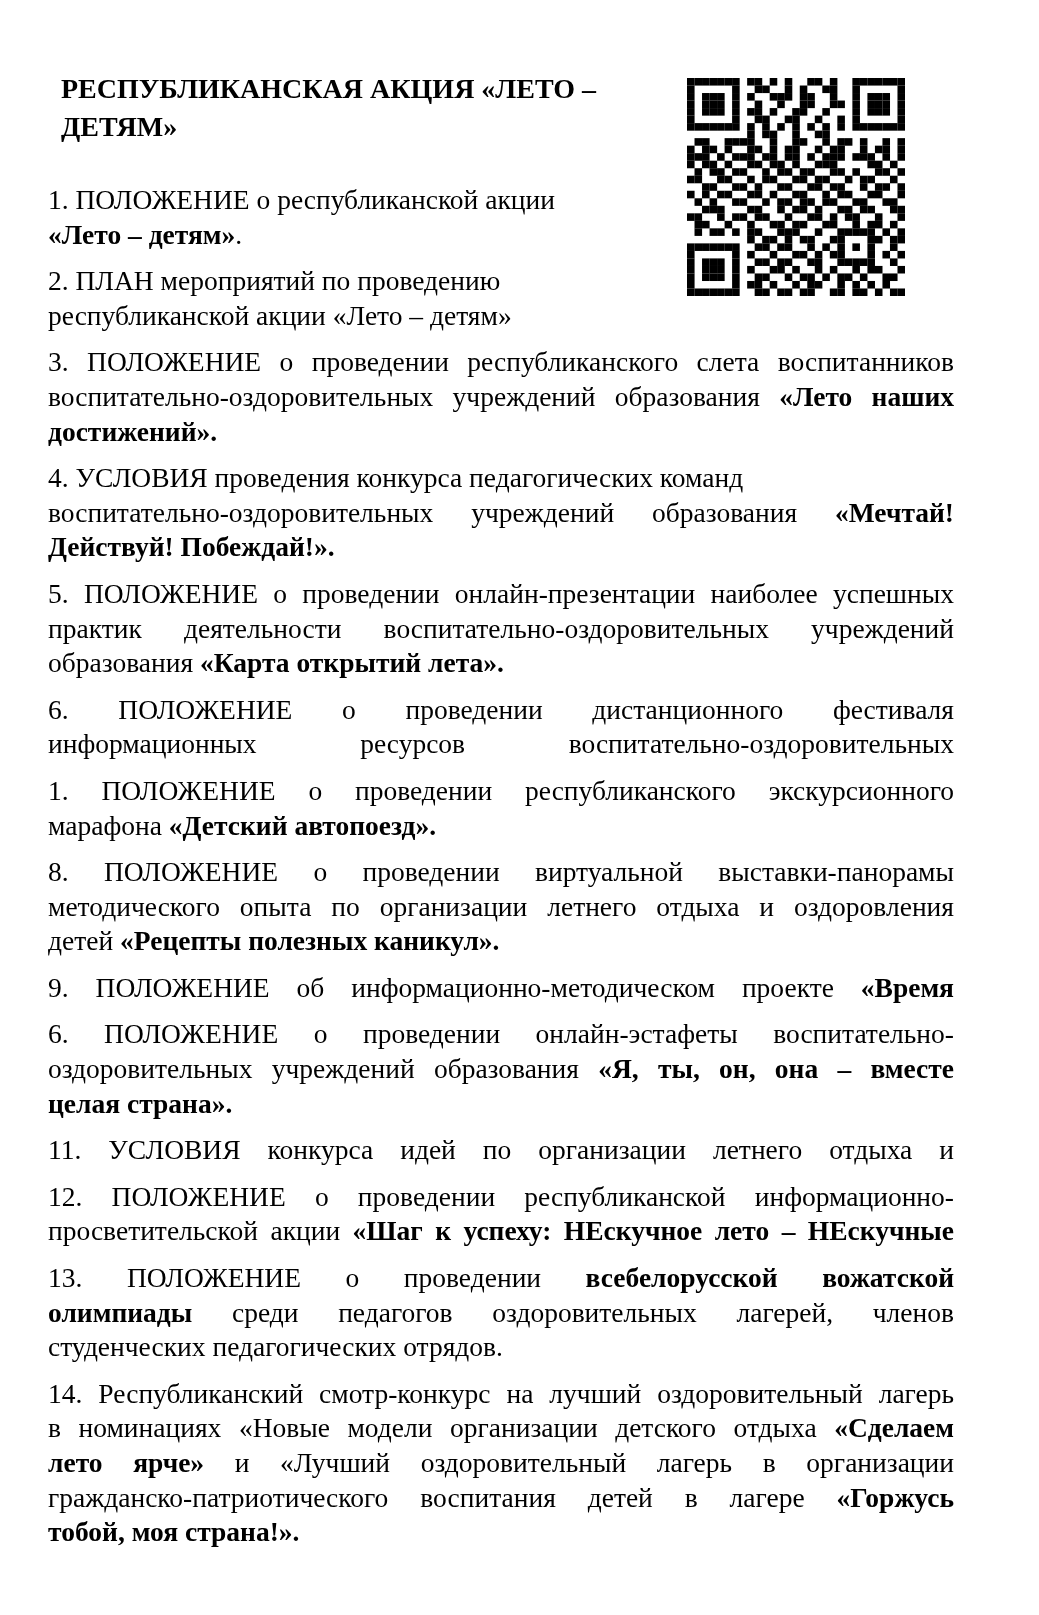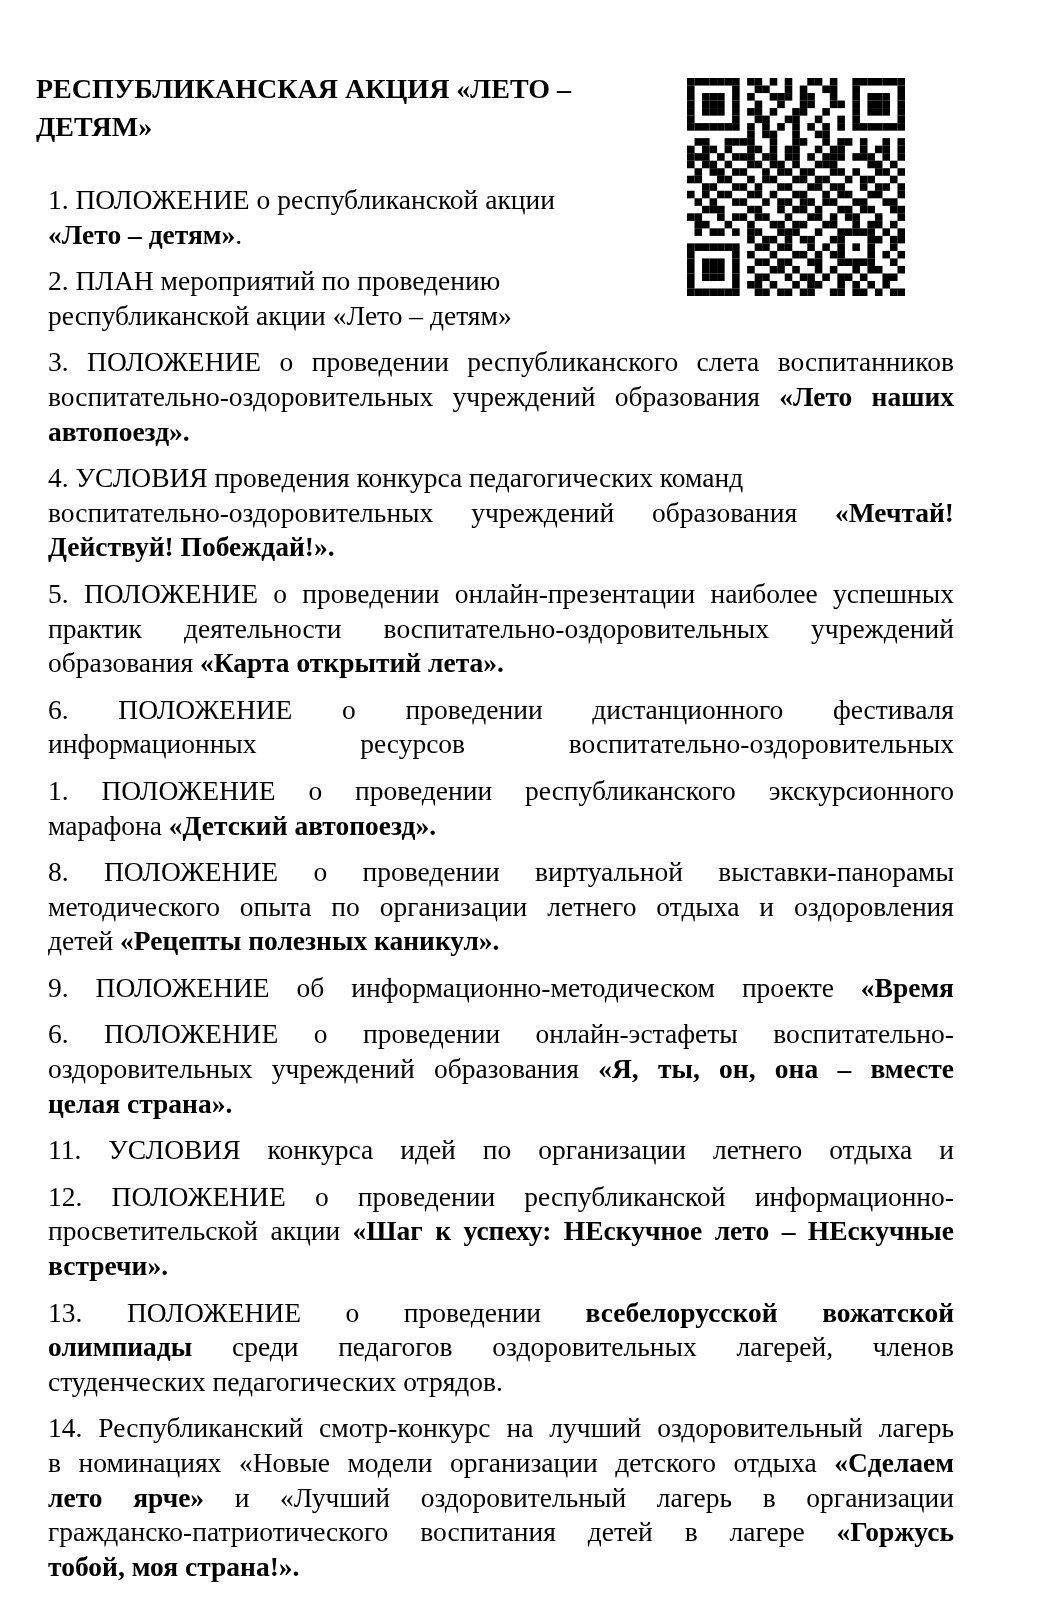--- a/index.html
+++ b/index.html
@@ -19,20 +19,21 @@
     position: absolute;
     left: 36px;
     top: 70px;
     width: 930px;
   }
   .title-line {
     font-weight: bold;
     font-size: 28px;
     line-height: 38px;
     white-space: nowrap;
+    margin-left: 25px;
   }
   .title-gap { height: 25px; }
   .para { margin: 12px; }
   .line {
     font-size: 27.5px;
     line-height: 34.6px;
   }
   .line.j {
     text-align: justify;
     text-align-last: justify;
@@ -60,21 +61,21 @@
         <div class="line"><span>1. ПОЛОЖЕНИЕ о республиканской акции</span></div>
         <div class="line"><b>«Лето – детям»</b><span>.</span></div>
       </div>
       <div class="para">
         <div class="line"><span>2. ПЛАН мероприятий по проведению</span></div>
         <div class="line"><span>республиканской акции «Лето – детям»</span></div>
       </div>
       <div class="para">
         <div class="line j"><span>3. ПОЛОЖЕНИЕ о проведении республиканского слета воспитанников</span></div>
         <div class="line j"><span>воспитательно-оздоровительных учреждений образования </span><b>«Лето наших</b></div>
-        <div class="line"><b>автопоезд».</b></div>
+        <div class="line"><b>достижений».</b></div>
       </div>
       <div class="para">
         <div class="line"><span>4. УСЛОВИЯ проведения конкурса педагогических команд</span></div>
         <div class="line j"><span>воспитательно-оздоровительных учреждений образования </span><b>«Мечтай!</b></div>
         <div class="line"><b>Действуй! Побеждай!».</b></div>
       </div>
       <div class="para">
         <div class="line j"><span>5. ПОЛОЖЕНИЕ о проведении онлайн-презентации наиболее успешных</span></div>
         <div class="line j"><span>практик деятельности воспитательно-оздоровительных учреждений</span></div>
         <div class="line"><span>образования </span><b>«Карта открытий лета».</b></div>
@@ -99,21 +100,20 @@
         <div class="line j"><span>6. ПОЛОЖЕНИЕ о проведении онлайн-эстафеты воспитательно-</span></div>
         <div class="line j"><span>оздоровительных учреждений образования </span><b>«Я, ты, он, она – вместе</b></div>
         <div class="line"><b>целая страна».</b></div>
       </div>
       <div class="para">
         <div class="line j"><span>11. УСЛОВИЯ конкурса идей по организации летнего отдыха и</span></div>
       </div>
       <div class="para">
         <div class="line j"><span>12. ПОЛОЖЕНИЕ о проведении республиканской информационно-</span></div>
         <div class="line j"><span>просветительской акции </span><b>«Шаг к успеху: НЕскучное лето – НЕскучные</b></div>
-        <div class="line"><b>встречи».</b></div>
       </div>
       <div class="para">
         <div class="line j"><span>13. ПОЛОЖЕНИЕ о проведении </span><b>всебелорусской вожатской</b></div>
         <div class="line j"><b>олимпиады</b><span> среди педагогов оздоровительных лагерей, членов</span></div>
         <div class="line"><span>студенческих педагогических отрядов.</span></div>
       </div>
       <div class="para">
         <div class="line j"><span>14. Республиканский смотр-конкурс на лучший оздоровительный лагерь</span></div>
         <div class="line j"><span>в номинациях «Новые модели организации детского отдыха </span><b>«Сделаем</b></div>
         <div class="line j"><b>лето ярче»</b><span> и «Лучший оздоровительный лагерь в организации</span></div>

